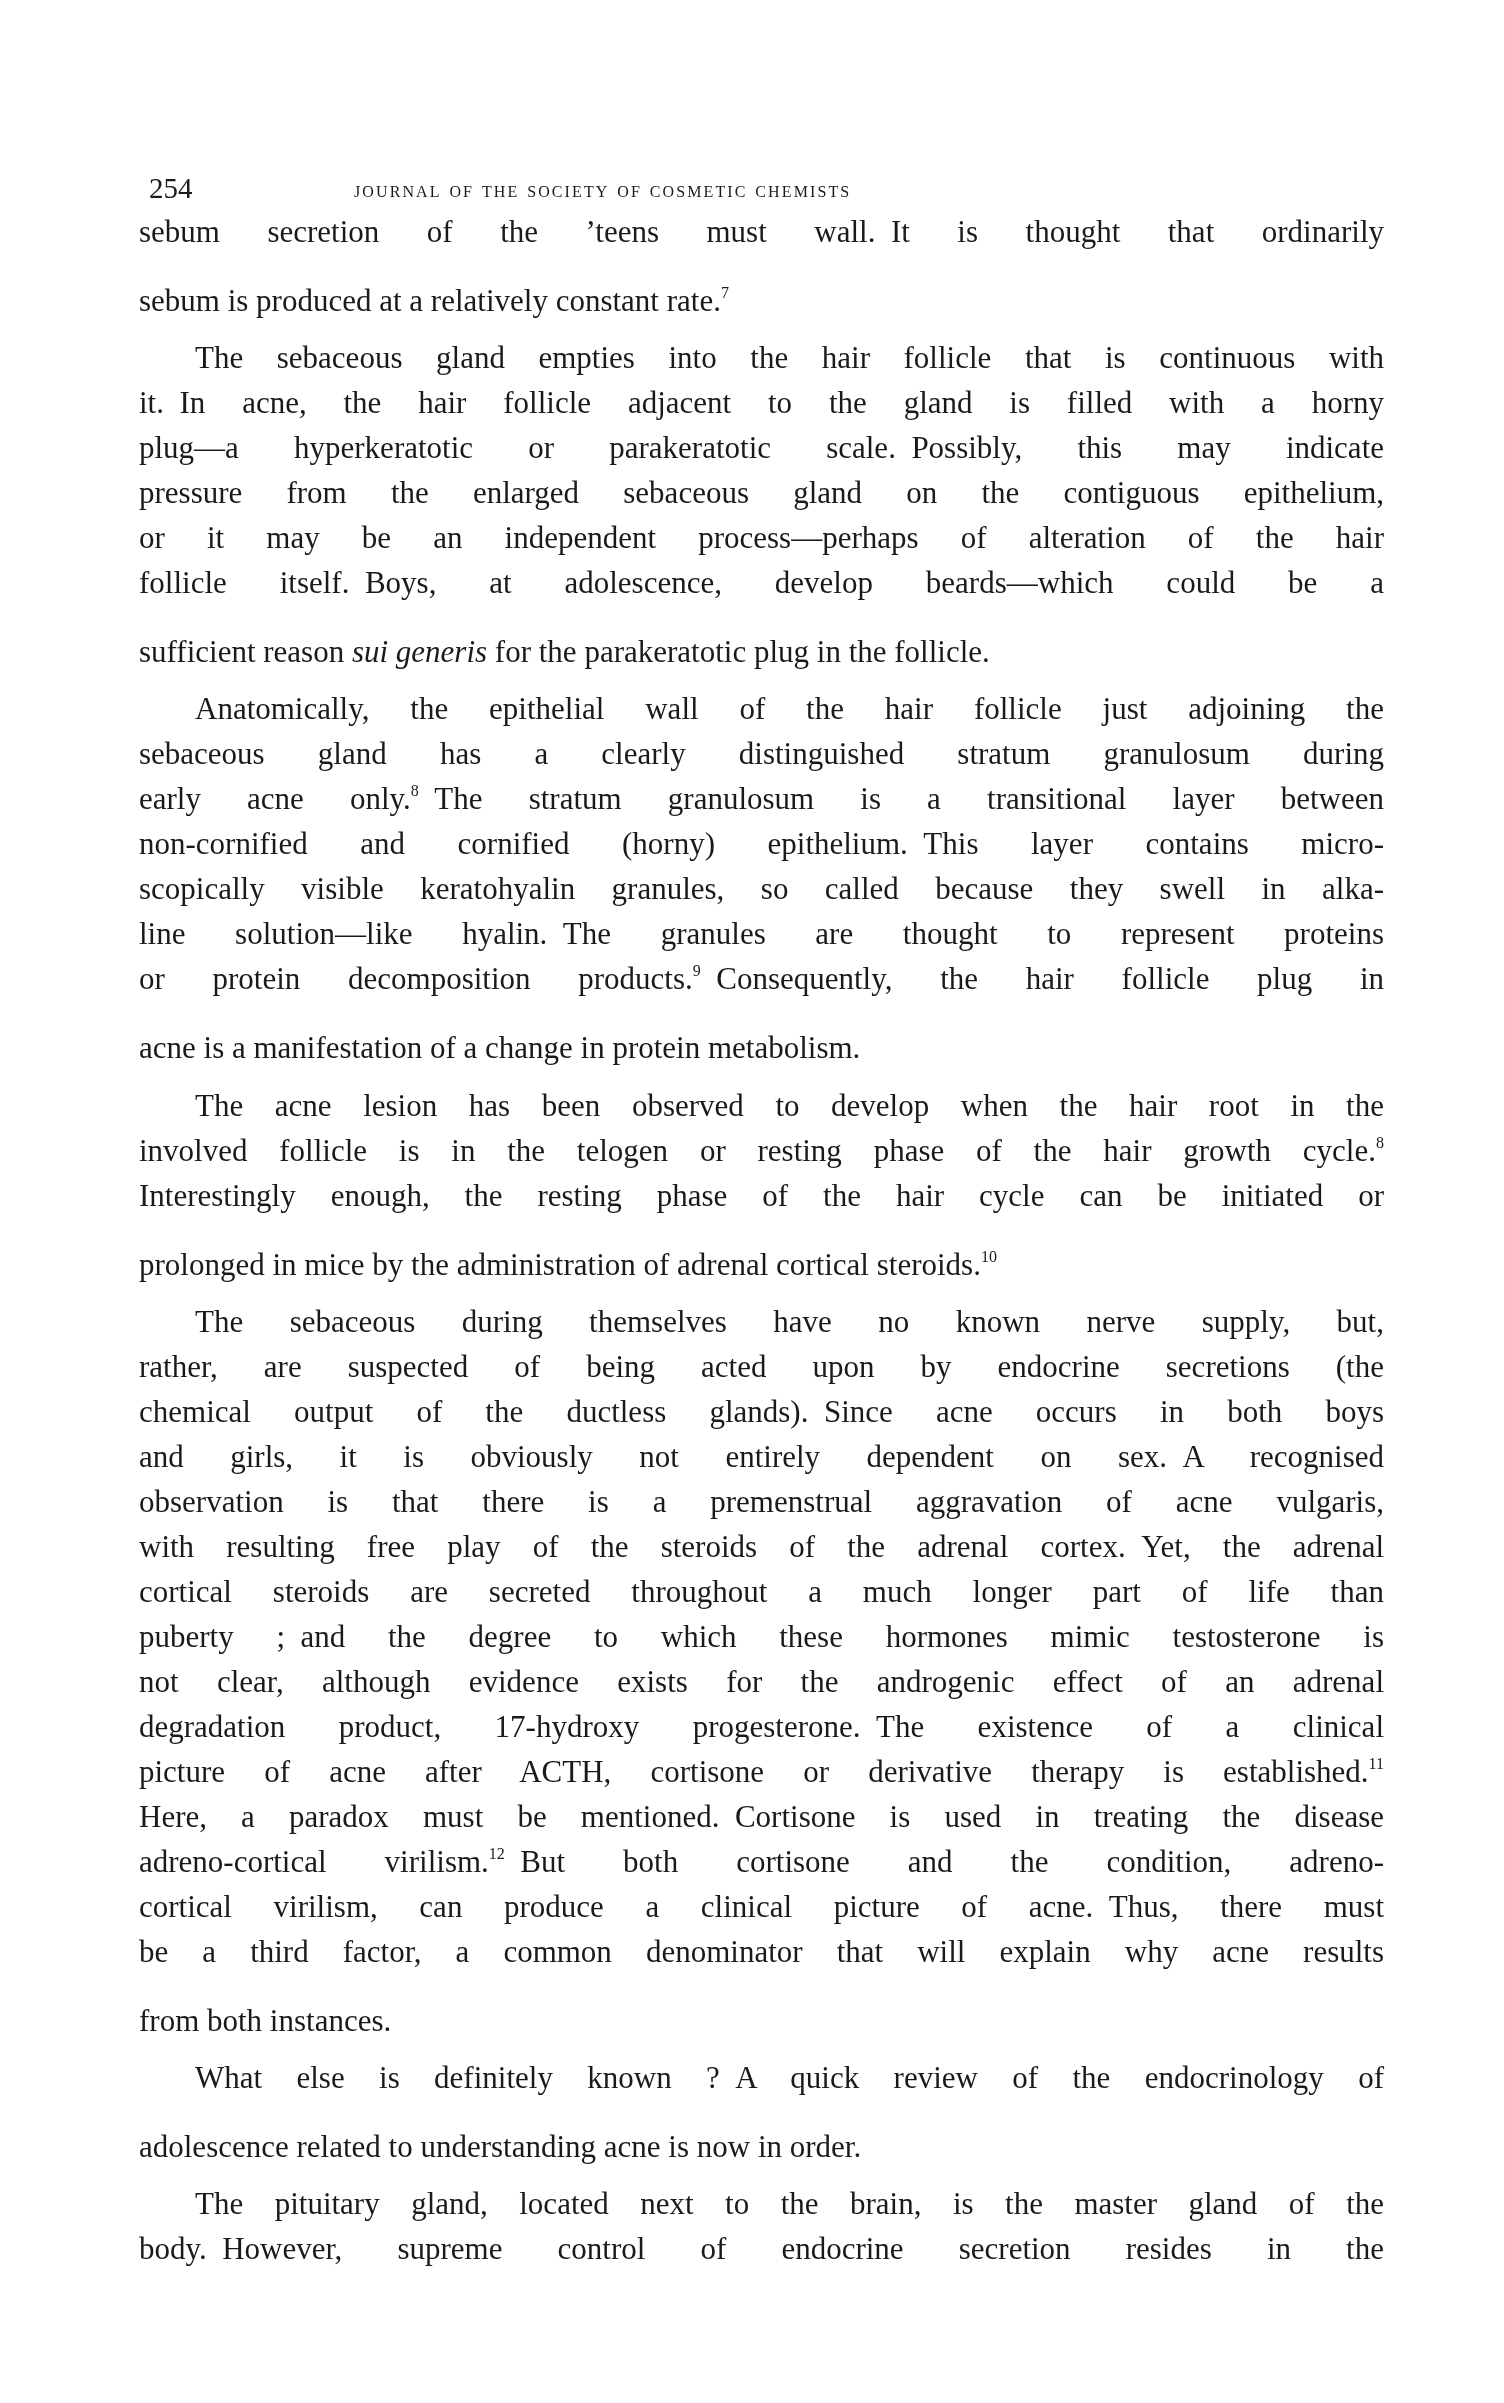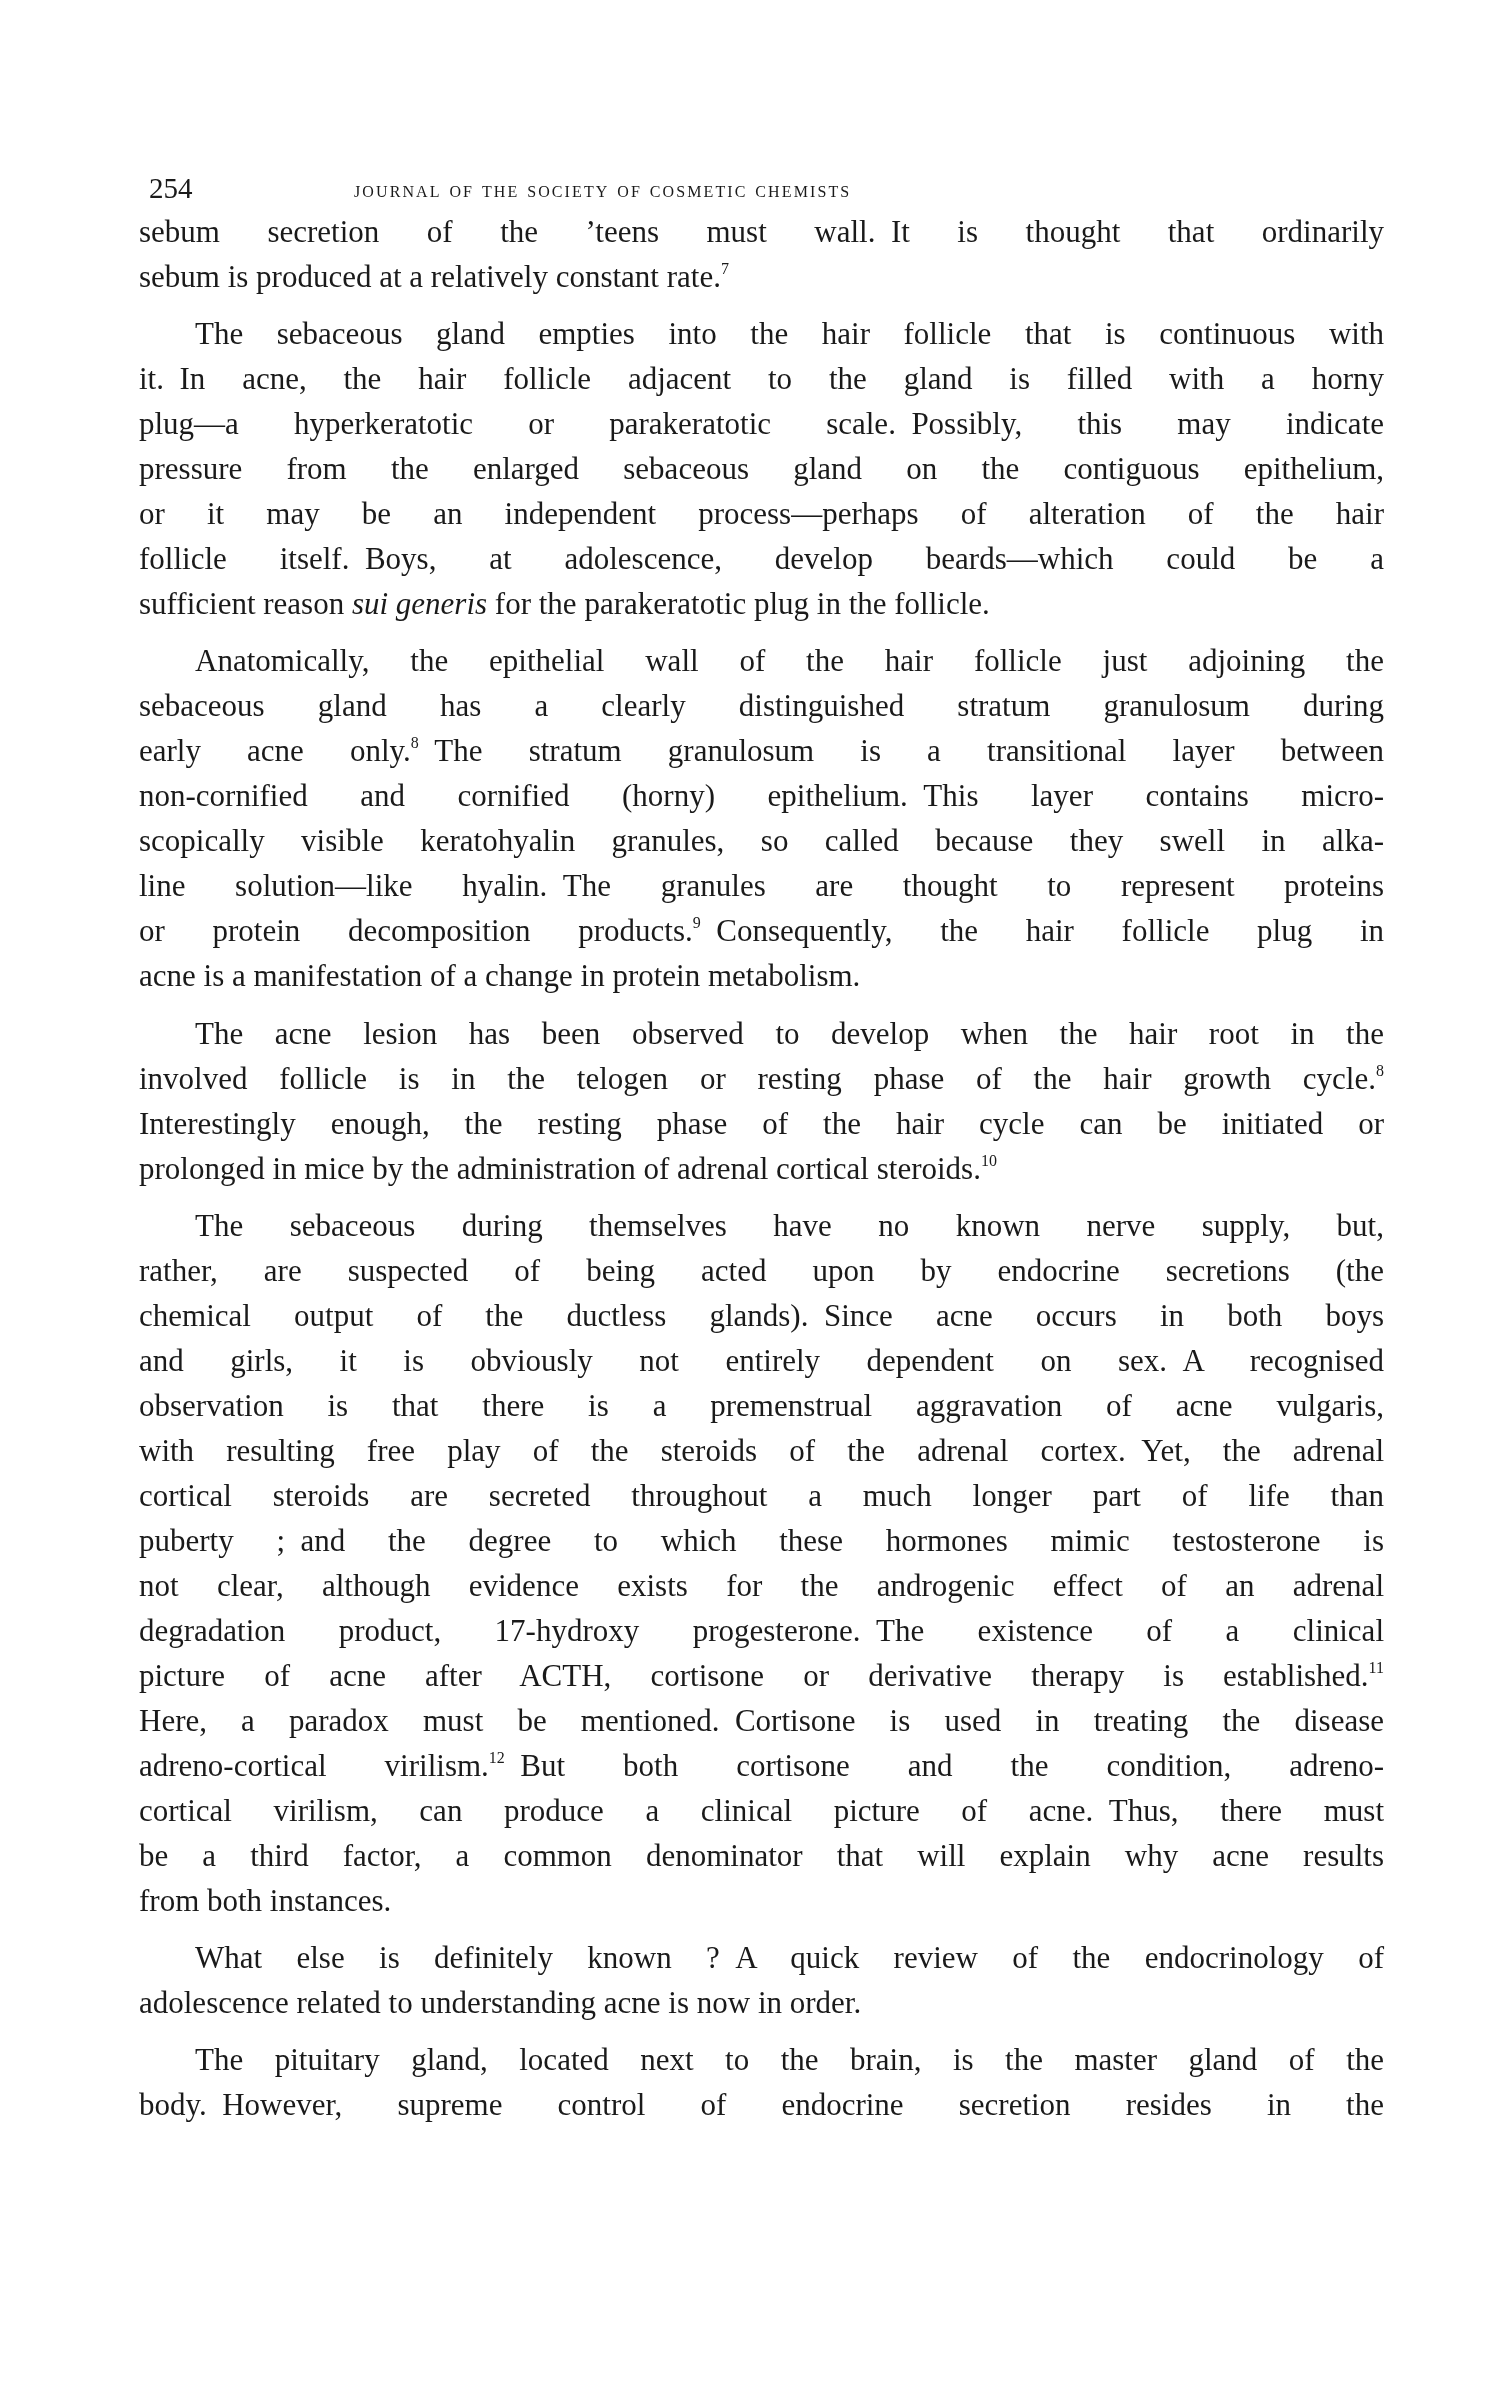--- a/index.html
+++ b/index.html
@@ -8,21 +8,21 @@
   .page { position: absolute; left: 0; top: 0; width: 1505px; height: 2403px; }
   .running-head { position: absolute; top: 121px; left: 149px; width: 1243px; height: 38px;
                   font-size: 29px; line-height: 38px; margin-top: 48px; }
   .page-number { position: absolute; left: 0; top: 0; }
   .journal-title { position: absolute; left: 205px; top: 1.9px; font-variant: small-caps;
                    letter-spacing: 2.1px; font-size: 23px; text-transform: lowercase; }
   .body-text { position: absolute; left: 139px; top: 209px; width: 1245px; }
   .para { margin: 0 0 12.2px 0; font-size: 31px; line-height: 45px; text-align: justify;
           text-indent: 56px; hyphens: none; }
   .line { display: block; text-align: justify; text-align-last: justify; white-space: nowrap; }
-  .line.last { text-align-last: left; }
+  .line.last { text-align-last: left; margin-top: 24px; }
   .para .line { text-indent: 0; }
   .para .line.first { padding-left: 56px; }
   .para.cont .line.first { padding-left: 0; }
   sup { font-size: 16px; vertical-align: 13px; line-height: 0; }
   em { }
 </style>
 </head>
 <body>
 
 <div class="page">

